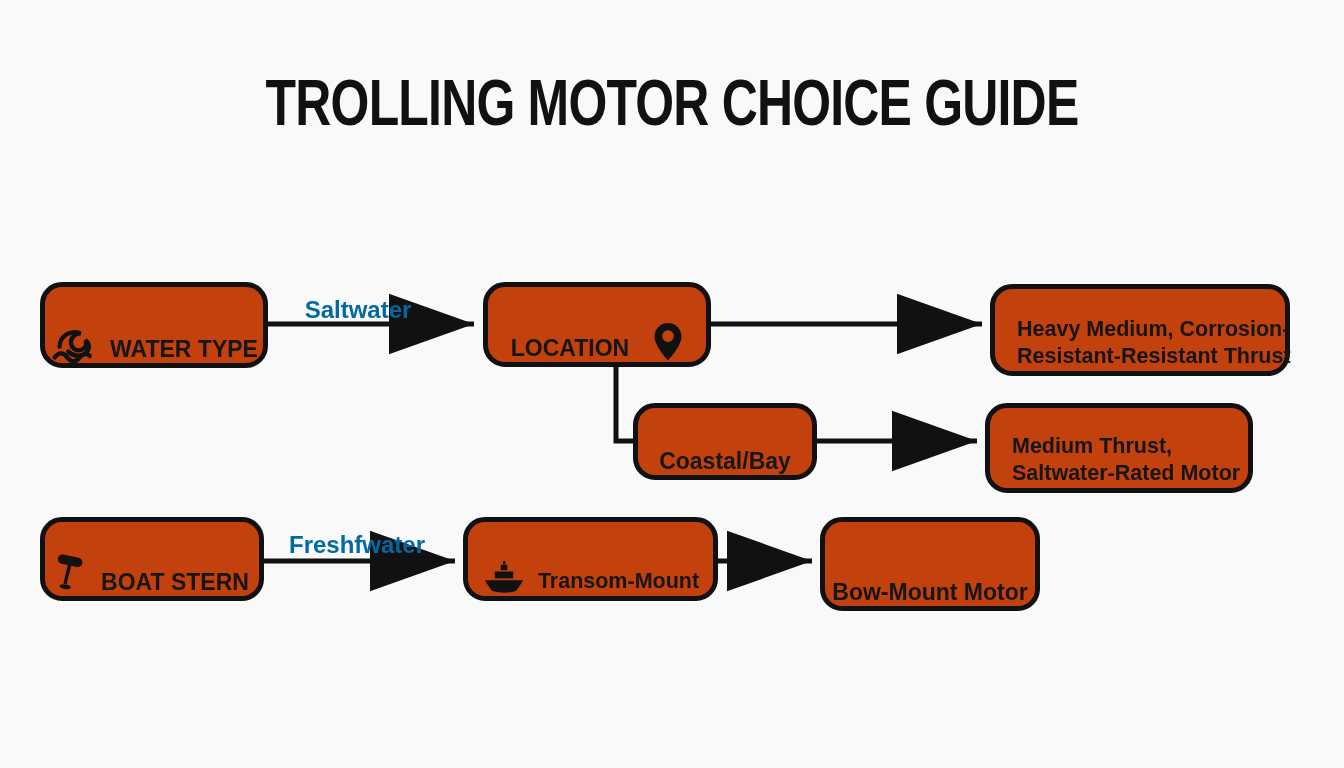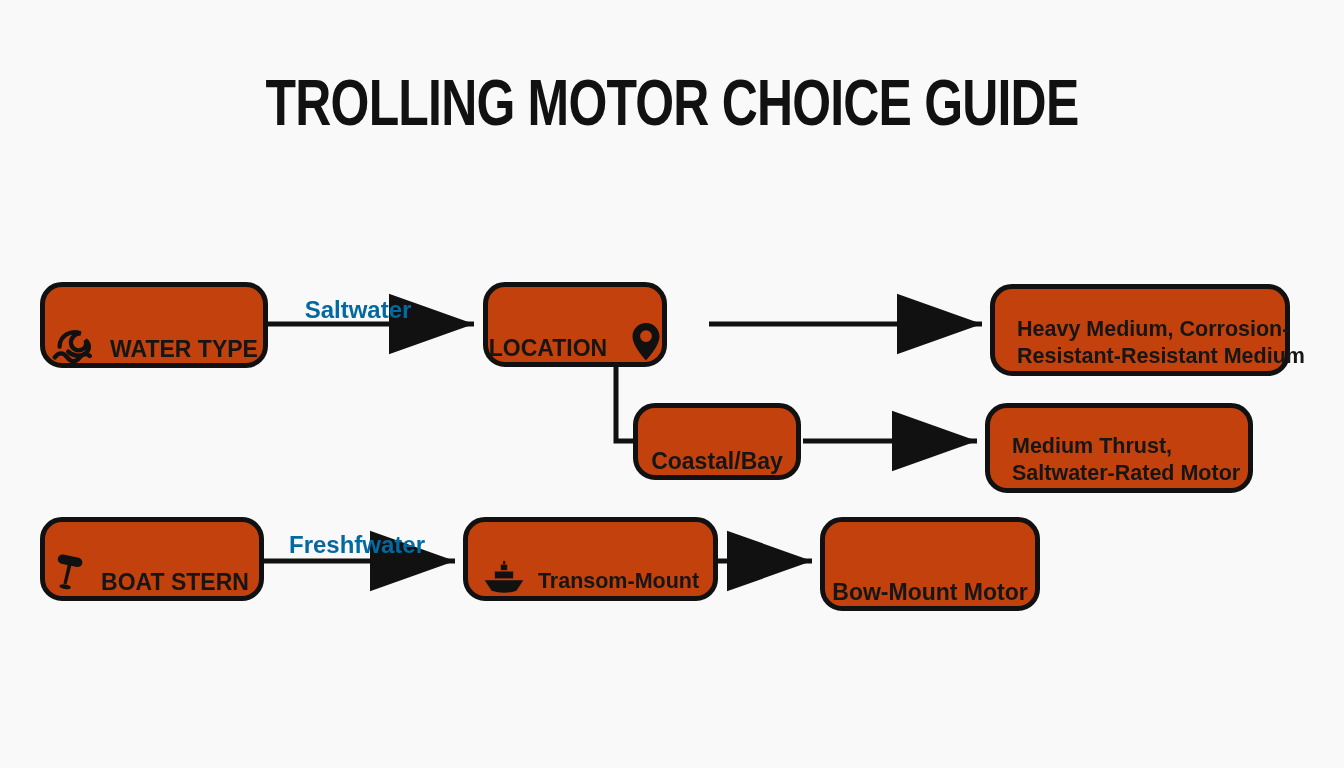--- a/index.html
+++ b/index.html
@@ -31,23 +31,23 @@
     gap: 14px; padding: 0 16px;
   }
   .node .label { font-weight: 700; font-size: 23px; white-space: nowrap; }
   .node .label-2line { font-weight: 700; font-size: 21.5px; line-height: 1.28; }
   .node .label-2line span { display: block; white-space: nowrap; }
   .node .label-2line.centered { text-align: center; }
   .icon { display: flex; align-items: center; justify-content: center; flex: none; }
   .icon svg { display: block; }
 
   #node-water-type   { left: 40px;  top: 262px; width: 228px; height: 86px; }
-  #node-location     { left: 483px; top: 262px; width: 184px; height: 85px; gap: 24px; }
+  #node-location     { left: 483px; top: 262px; width: 228px; height: 85px; gap: 24px; }
   #node-heavy-thrust { left: 990px; top: 264px; width: 300px; height: 92px; justify-content: flex-start; padding-left: 22px; }
-  #node-coastal-bay  { left: 633px; top: 383px; width: 168px; height: 77px; }
+  #node-coastal-bay  { left: 633px; top: 383px; width: 184px; height: 77px; }
   #node-medium-thrust{ left: 985px; top: 383px; width: 268px; height: 90px; justify-content: flex-start; padding-left: 22px; }
   #node-boat-stern   { left: 40px;  top: 497px; width: 224px; height: 84px; }
   #node-transom      { left: 463px; top: 497px; width: 255px; height: 84px; gap: 12px; }
   #node-bow-mount    { left: 820px; top: 497px; width: 220px; height: 94px; }
 
   .edge-label {
     position: absolute; font-weight: 700; font-size: 24px;
     white-space: nowrap; transform: translateX(-50%); color: #0369a1;
   }
   #edge-label-saltwater   { left: 358px; top: 276px; }
@@ -101,21 +101,21 @@
       <svg width="30" height="40" viewBox="0 0 28 38">
         <path fill-rule="evenodd" fill="#111" d="M14 1 C6.8 1 1.2 6.7 1.2 13.8 C1.2 23.2 14 36.5 14 36.5 C14 36.5 26.8 23.2 26.8 13.8 C26.8 6.7 21.2 1 14 1 Z
                  M14 19 A5.6 5.6 0 1 1 14 7.8 A5.6 5.6 0 1 1 14 19 Z"></path>
       </svg>
     </span>
   </div>
 
   <div class="node" id="node-heavy-thrust">
     <span class="label-2line">
       <span>Heavy Medium, Corrosion-</span>
-      <span>Resistant-Resistant Medium</span>
+      <span>Resistant-Resistant Thrust</span>
     </span>
   </div>
 
   <div class="node" id="node-coastal-bay">
     <span class="label">Coastal/Bay</span>
   </div>
 
   <div class="node" id="node-boat-stern">
     <span class="icon">
       <svg width="32" height="46" viewBox="0 0 36 48">

